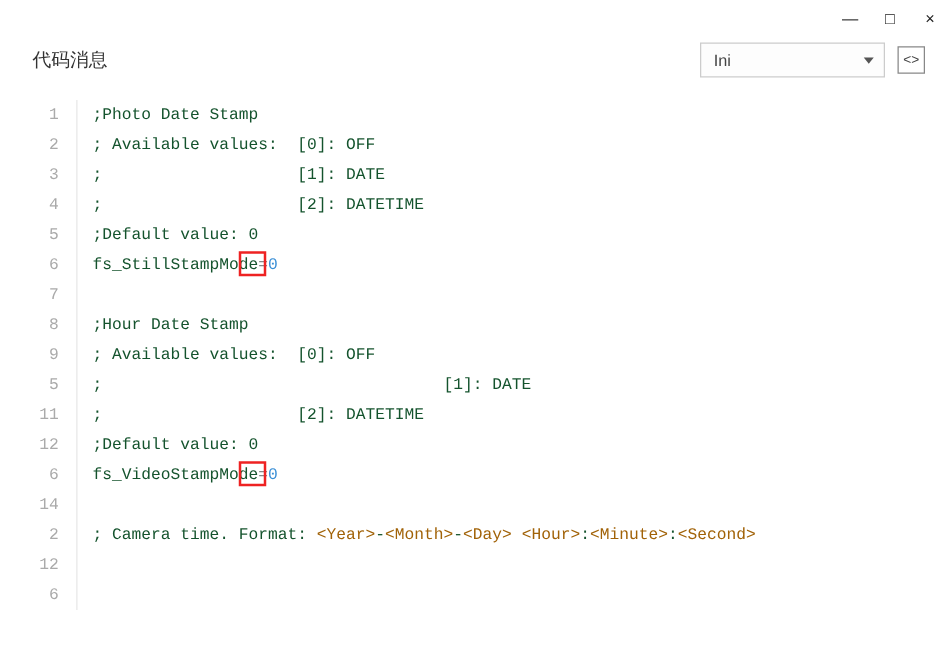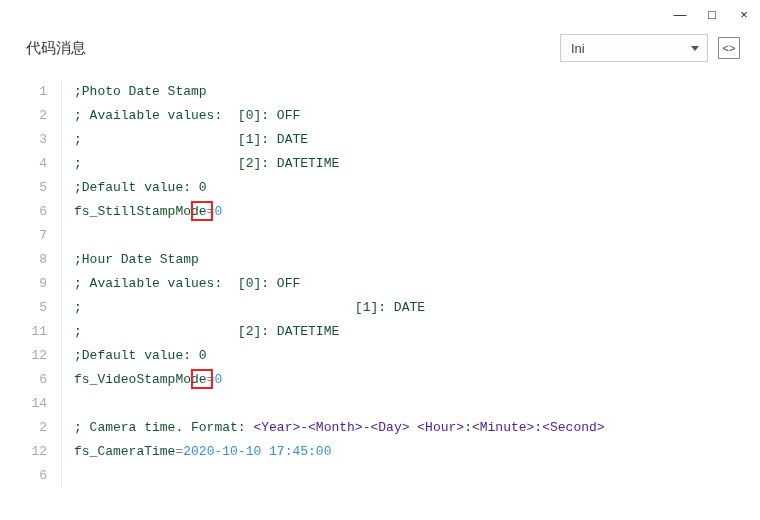--- a/index.html
+++ b/index.html
@@ -96,21 +96,21 @@
   }
   .code-row {
     height: 24px;
     line-height: 24px;
     white-space: pre;
   }
   .c-comment { color: #14532d; }
   .c-key     { color: #14532d; }
   .c-eq      { color: #888; }
   .c-val     { color: #3a8fd6; }
-  .c-tag     { color: #4c1d95; } 
+  .c-tag     { color: #a16207; } 
 
   .hl-box {
     position: absolute;
     border: 2px solid #e22;
     pointer-events: none;
   }
 </style>
 </head>
 <body>
 
@@ -162,18 +162,17 @@
       <div class="code-row"><span class="c-key">fs_StillStampMode</span><span class="c-eq">=</span><span class="c-val">0</span></div>
       <div class="code-row"></div>
       <div class="code-row"><span class="c-comment">;Hour Date Stamp</span></div>
       <div class="code-row"><span class="c-comment">; Available values:  [0]: OFF</span></div>
       <div class="code-row"><span class="c-comment">;                                   [1]: DATE</span></div>
       <div class="code-row"><span class="c-comment">;                    [2]: DATETIME</span></div>
       <div class="code-row"><span class="c-comment">;Default value: 0</span></div>
       <div class="code-row"><span class="c-key">fs_VideoStampMode</span><span class="c-eq">=</span><span class="c-val">0</span></div>
       <div class="code-row"></div>
       <div class="code-row"><span class="c-comment">; Camera time. Format: </span><span class="c-tag">&lt;Year&gt;</span><span class="c-comment">-</span><span class="c-tag">&lt;Month&gt;</span><span class="c-comment">-</span><span class="c-tag">&lt;Day&gt;</span><span class="c-comment"> </span><span class="c-tag">&lt;Hour&gt;</span><span class="c-comment">:</span><span class="c-tag">&lt;Minute&gt;</span><span class="c-comment">:</span><span class="c-tag">&lt;Second&gt;</span></div>
-      <div class="code-row"><span class="c-key">fs_CameraTime</span><span class="c-eq">=</span><span class="c-val">2020-10-10 17:45:00</span></div>
       <div class="code-row"></div>
       <div class="hl-box" style="top: 121px; left: 129px; width: 22px; height: 20px;"></div>
       <div class="hl-box" style="top: 289px; left: 129px; width: 22px; height: 20px;"></div>
     </div>
 </div>
 
 </body></html>

